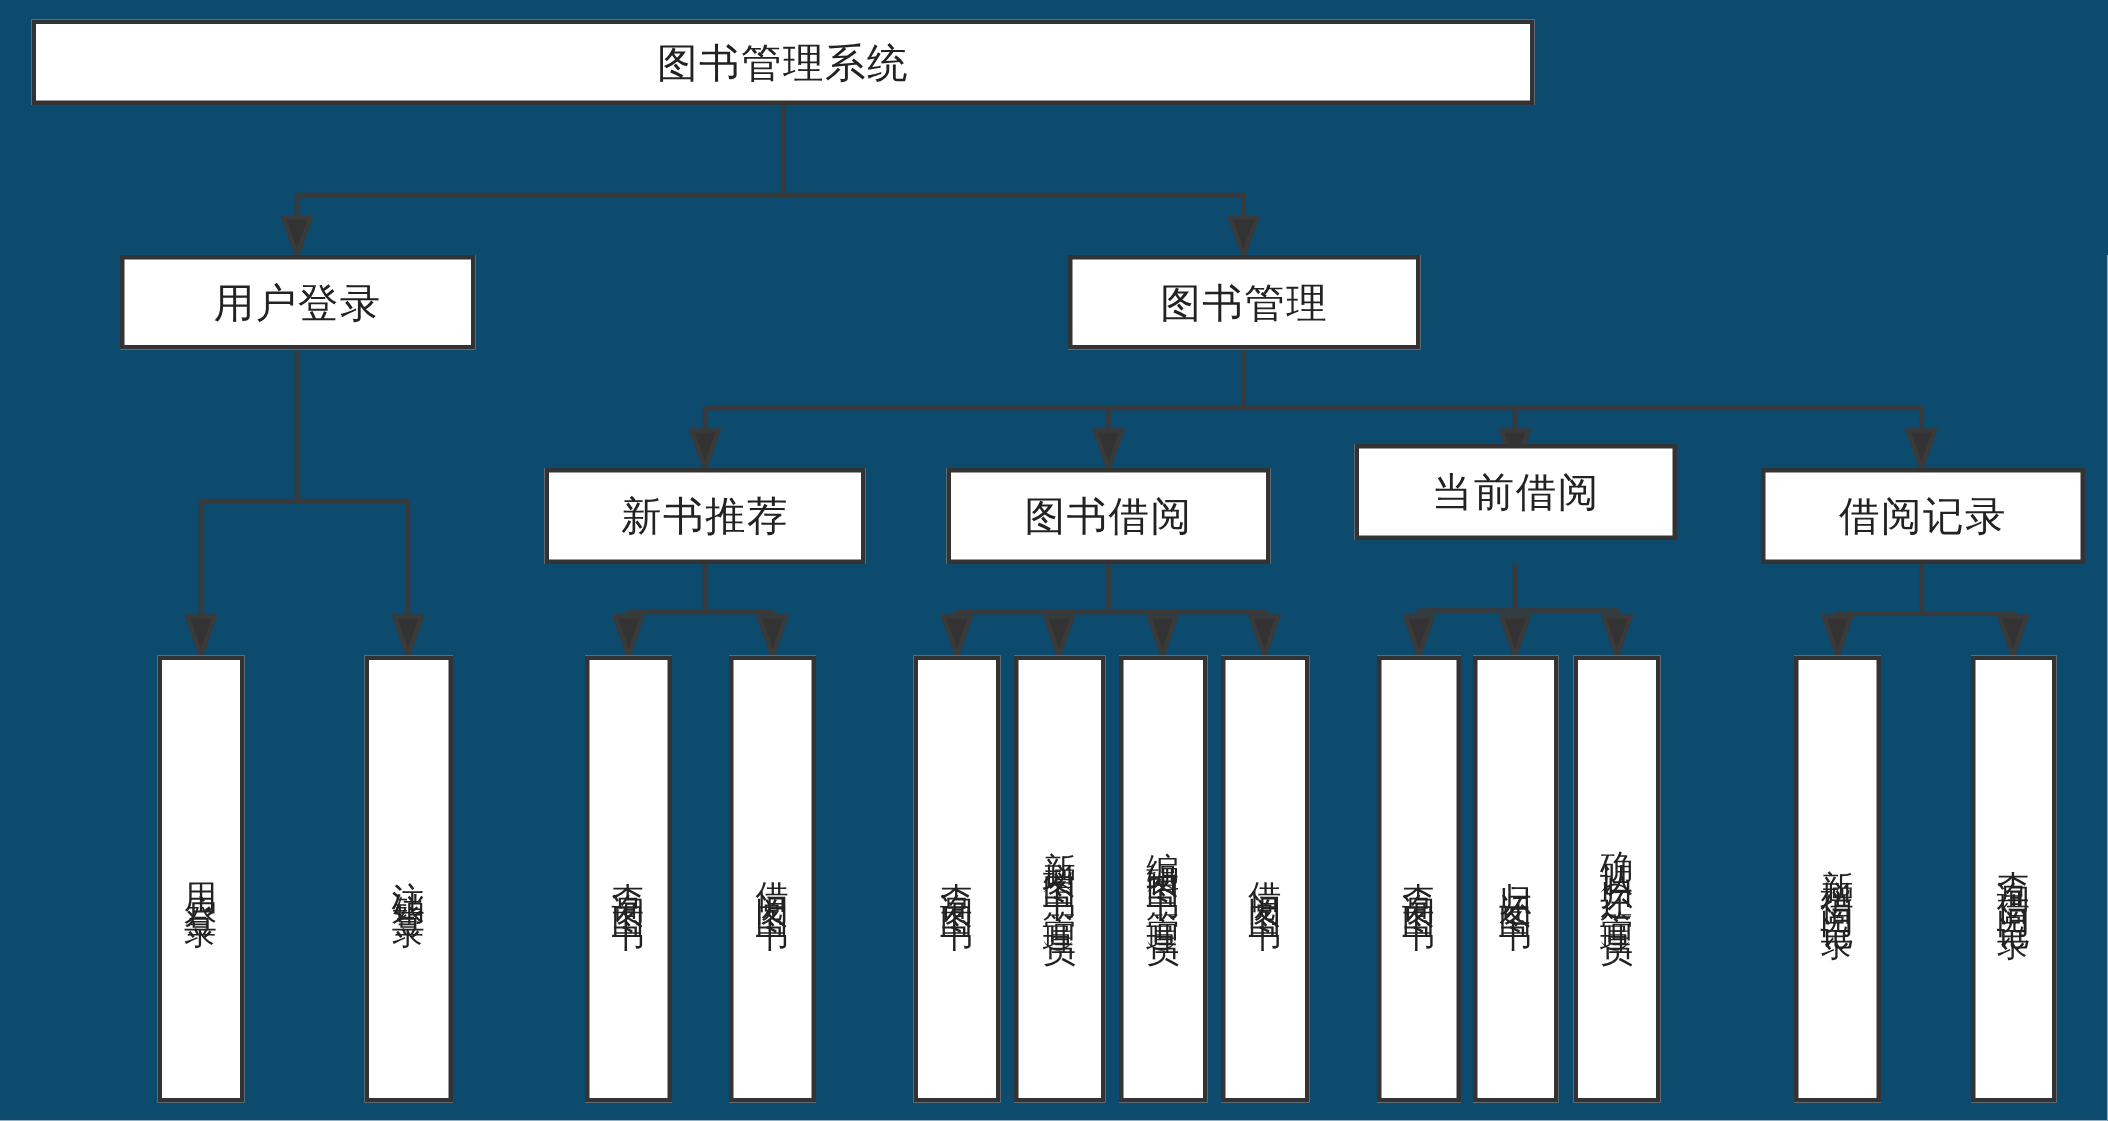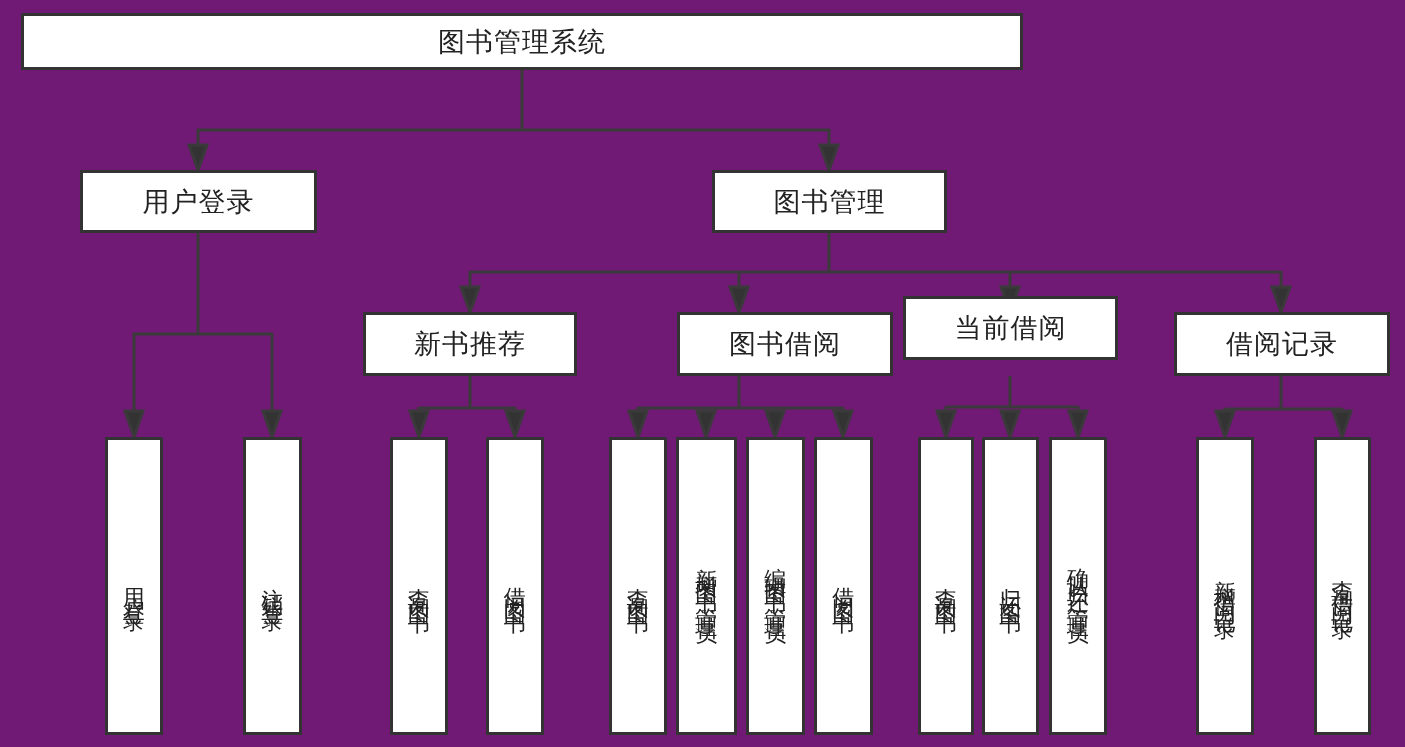--- a/index.html
+++ b/index.html
@@ -1,17 +1,17 @@
 <!DOCTYPE html>
 <html><head>
 <meta charset="utf-8">
 <style>
   html,body{margin:0;padding:0;background:#ffffff;}
   .canvas{
-    position:relative;width:1405px;height:747px;background:#701a75;overflow:hidden;
+    position:relative;width:1405px;height:747px;background:#0c4a6e;overflow:hidden;
     font-family:"Liberation Sans","DejaVu Sans",sans-serif;color:#222222;
   }
   .connectors{position:absolute;left:0;top:0;pointer-events:none;}
   .node{
     position:absolute;box-sizing:border-box;background:#ffffff;border:3px solid #333333;
     display:flex;align-items:center;justify-content:center;
   }
   .hnode{font-size:27px;letter-spacing:1px;white-space:nowrap;}
   .leaf{font-size:22px;}
   .leaf > span{
@@ -86,21 +86,21 @@
   <div class="node hnode" style="left:80px;top:170px;width:237px;height:63px;">
     <span>用户登录</span>
   </div>
   <div class="node hnode" style="left:712px;top:170px;width:235px;height:63px;">
     <span>图书管理</span>
   </div>
 
   <div class="node hnode" style="left:363px;top:312px;width:214px;height:64px;">
     <span>新书推荐</span>
   </div>
-  <div class="node hnode" style="left:631px;top:312px;width:216px;height:64px;margin-left:46px;">
+  <div class="node hnode" style="left:631px;top:312px;width:216px;height:64px;">
     <span>图书借阅</span>
   </div>
   <div class="node hnode" style="left:903px;top:296px;width:215px;height:64px;">
     <span>当前借阅</span>
   </div>
   <div class="node hnode" style="left:1174px;top:312px;width:216px;height:64px;">
     <span>借阅记录</span>
   </div>
 
   <div class="node leaf" style="left:105px;top:437px;width:58px;height:298px;">

